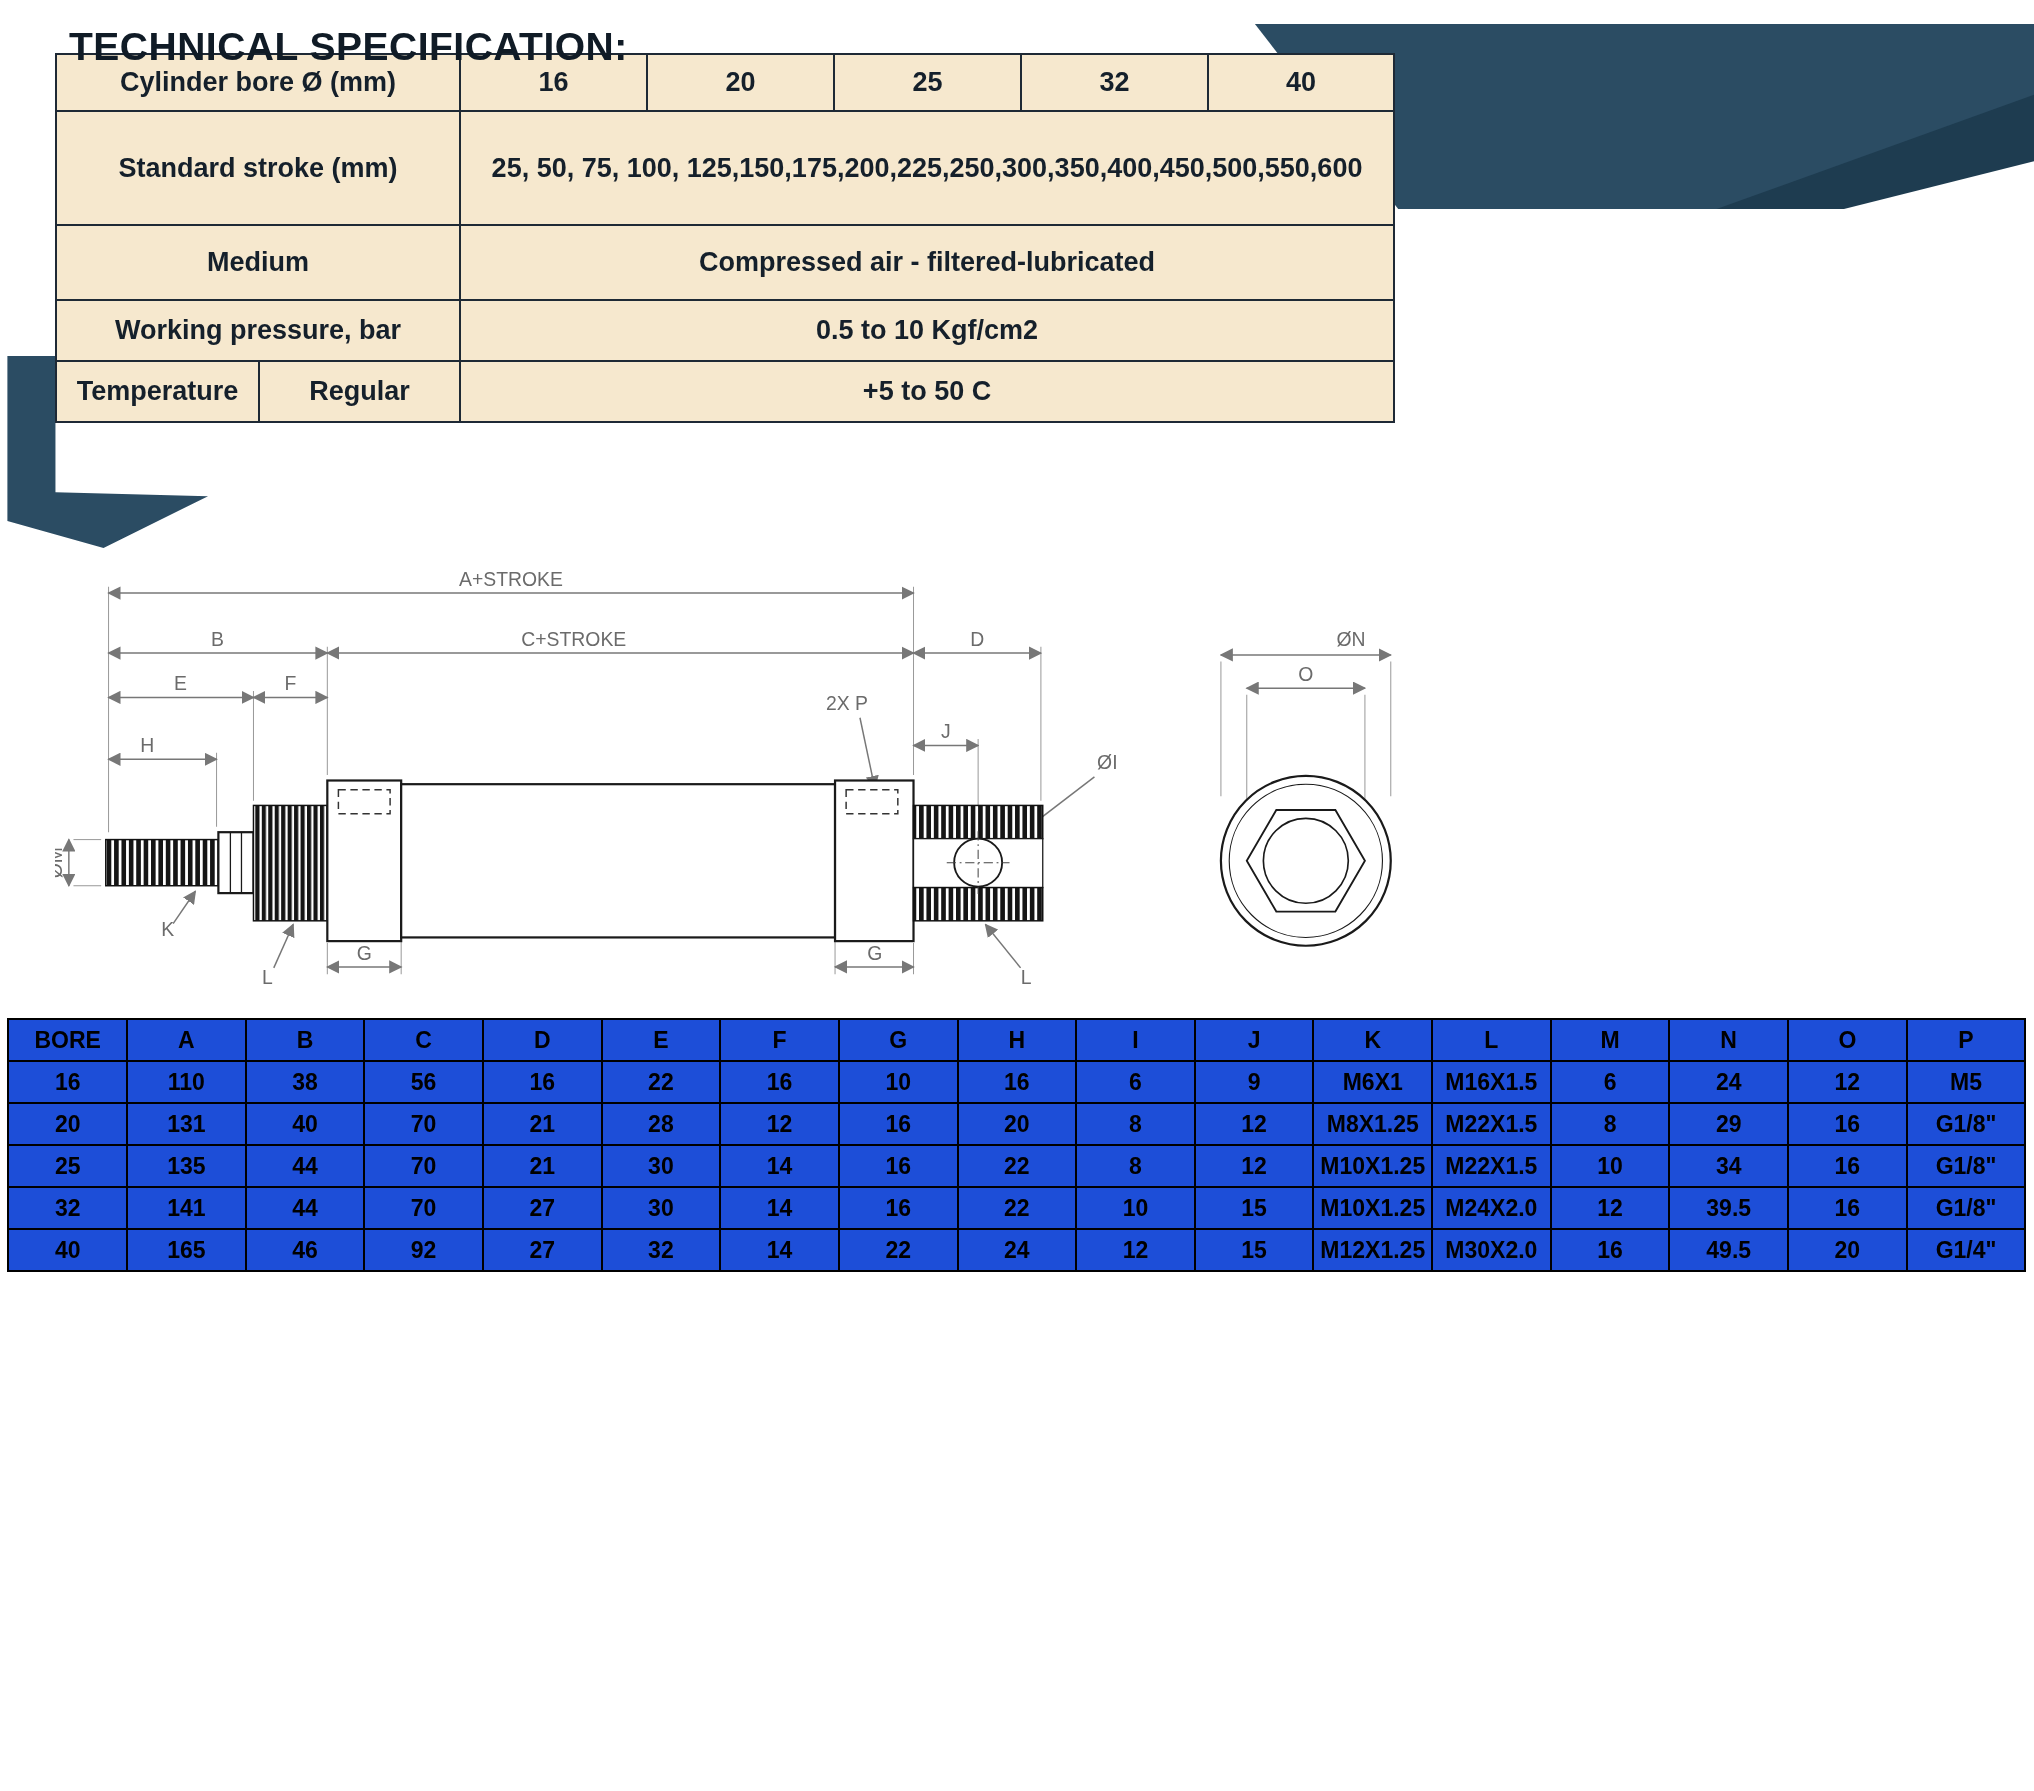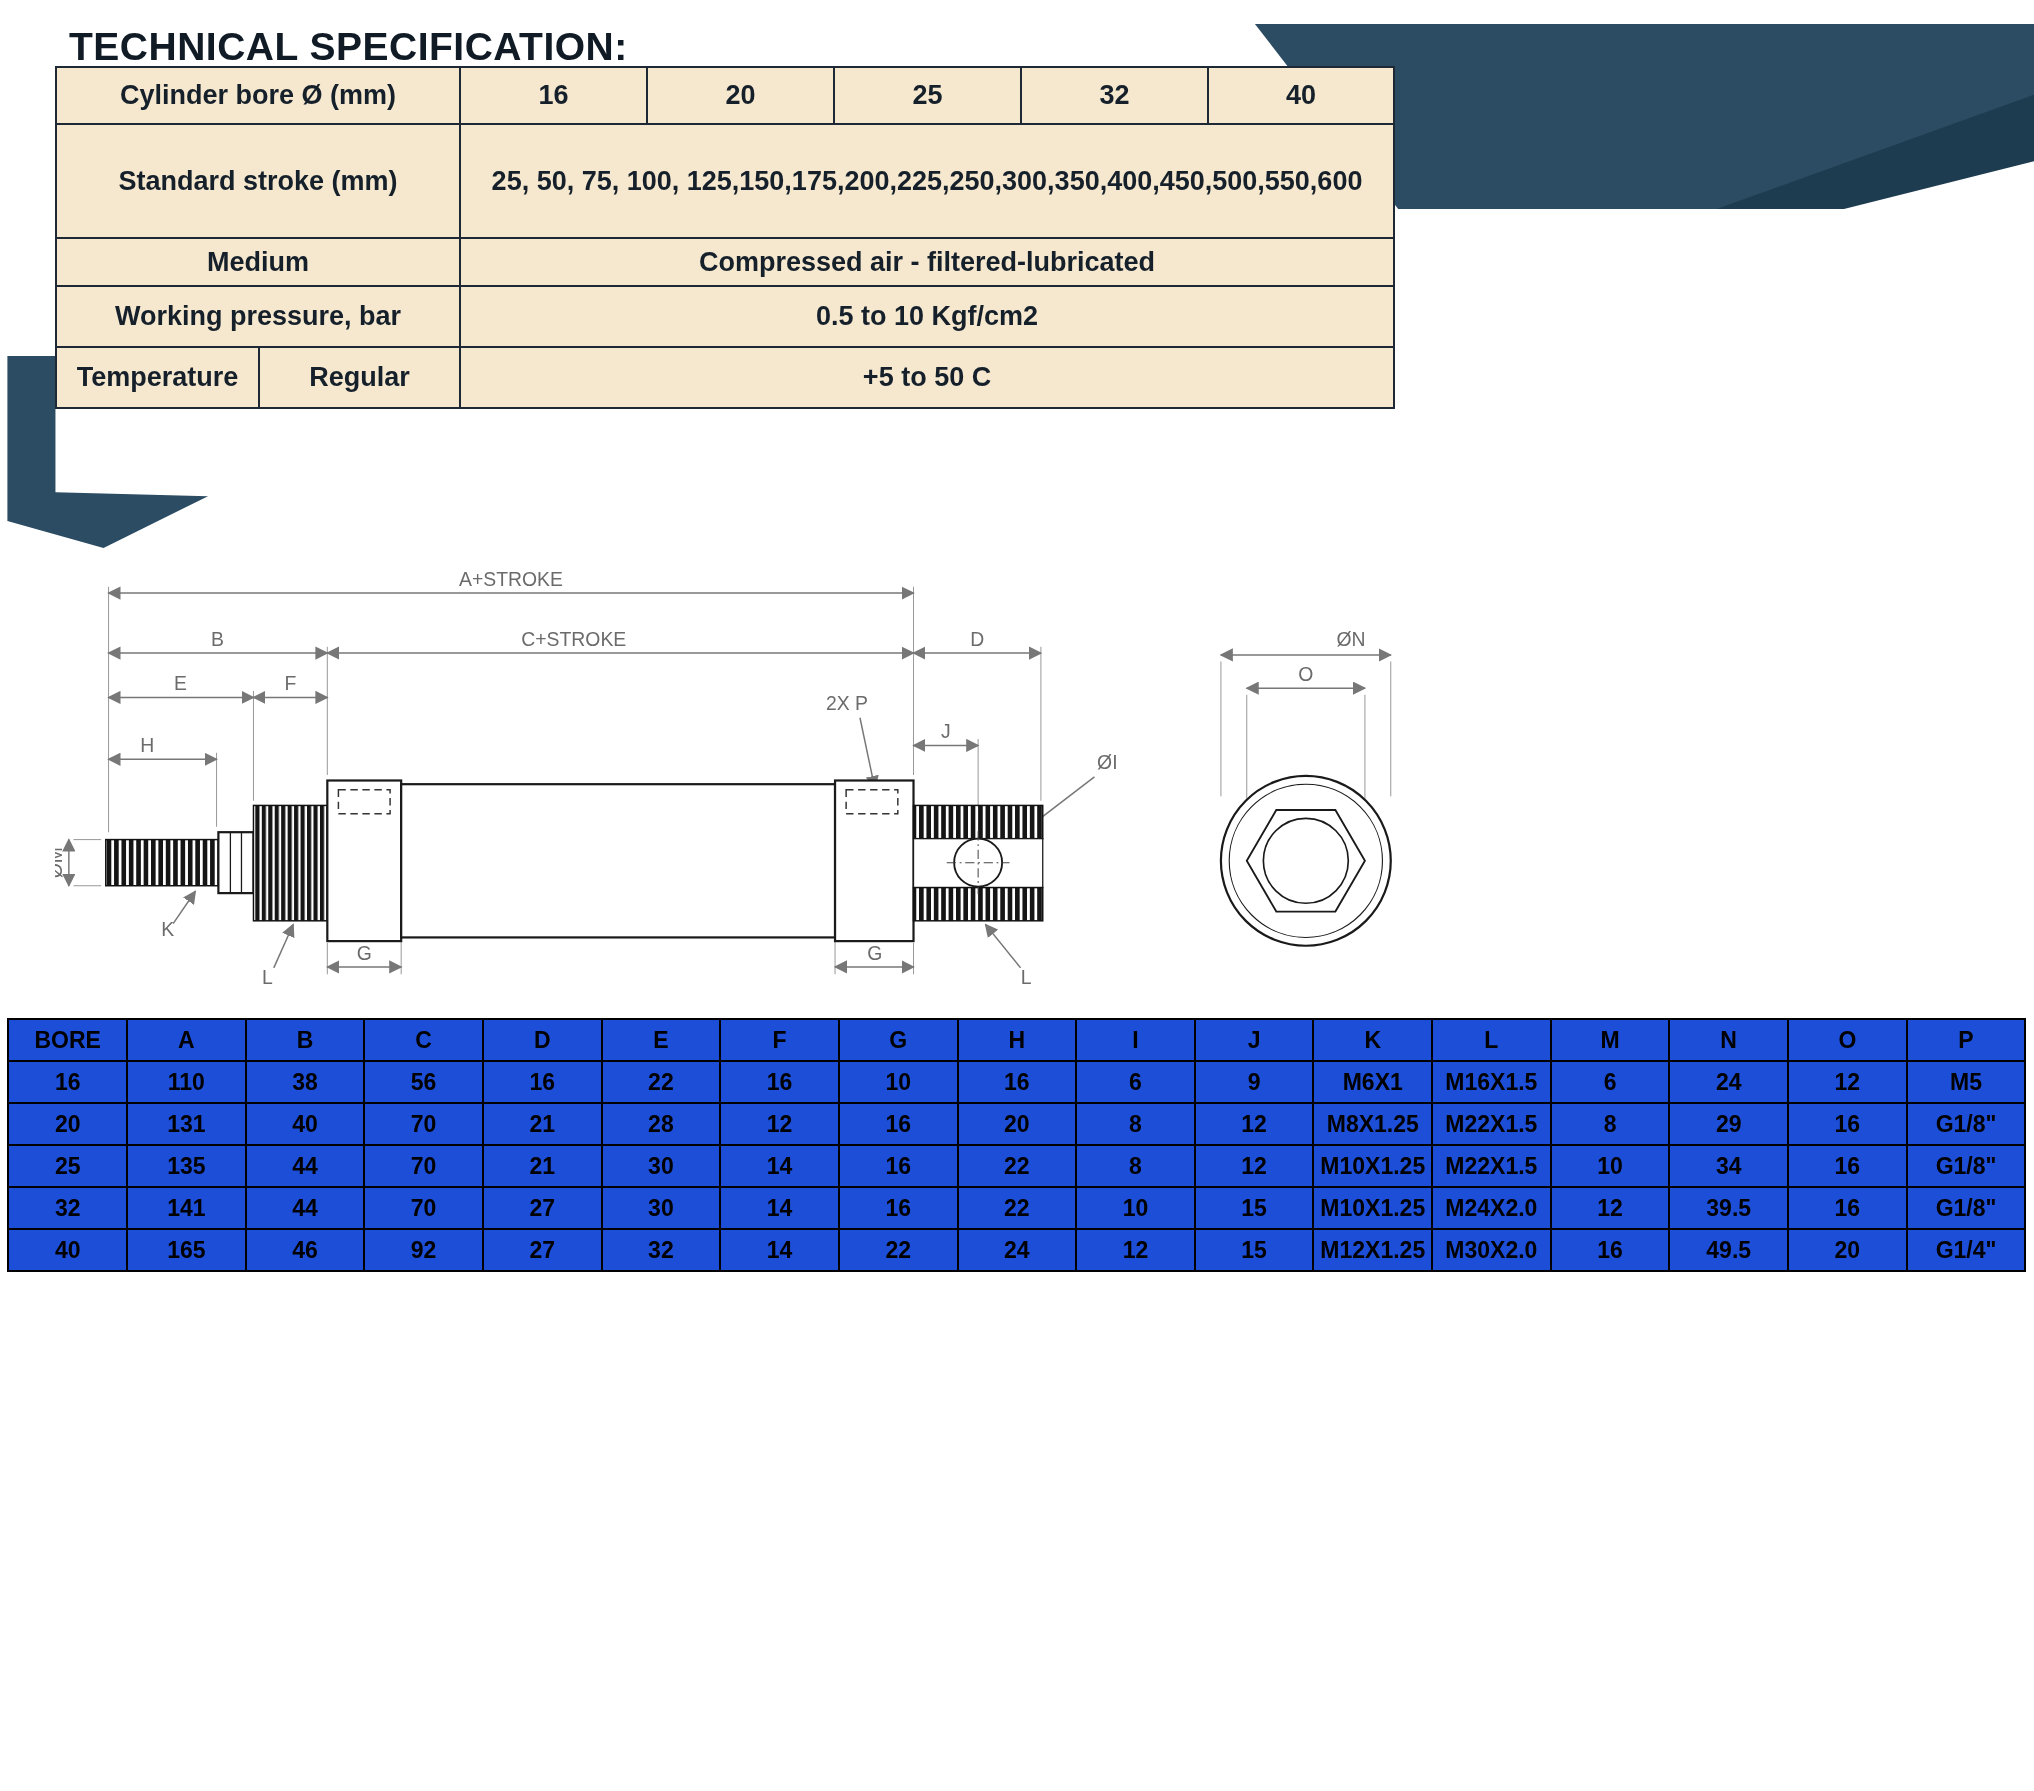--- a/index.html
+++ b/index.html
@@ -22,21 +22,21 @@
   .deco-left{left:7.4px;top:356px;width:209px;height:192px;
     clip-path:polygon(0% 0%,23% 0%,23% 71%,96% 73%,46% 100%,0% 86%);}
 
   .page-title{
     position:absolute;left:53px;top:9.2px;margin:16px;z-index:2;
     font-size:39px;font-weight:800;letter-spacing:0.5px;color:#101b26;
   }
 
   
   table.spec{
-    position:absolute;left:55px;top:66px;width:1340px;z-index:1;
+    position:absolute;left:55px;top:53px;width:1340px;z-index:1;
     border-collapse:collapse;background:var(--table-cream,#f6e8ce);
     table-layout:fixed;
     padding-left:32px;
   }
   table.spec td{
     border:2.8px solid var(--line-dark,#1e2935);
     font-size:27px;font-weight:600;color:#15202b;text-align:center;
     padding:5.5px 13px;
   }
 
@@ -86,21 +86,21 @@
       <td>16</td>
       <td>20</td>
       <td>25</td>
       <td>32</td>
       <td>40</td>
     </tr>
     <tr style="height:114px">
       <td colspan="2">Standard stroke (mm)</td>
       <td colspan="5">25, 50, 75, 100, 125,150,175,200,225,250,300,350,400,450,500,550,600</td>
     </tr>
-    <tr style="height:48px">
+    <tr style="height:75px">
       <td colspan="2">Medium</td>
       <td colspan="5">Compressed air - filtered-lubricated</td>
     </tr>
     <tr style="height:61px">
       <td colspan="2">Working pressure, bar</td>
       <td colspan="5">0.5 to 10 Kgf/cm2</td>
     </tr>
     <tr style="height:61px">
       <td>Temperature</td>
       <td>Regular</td>

